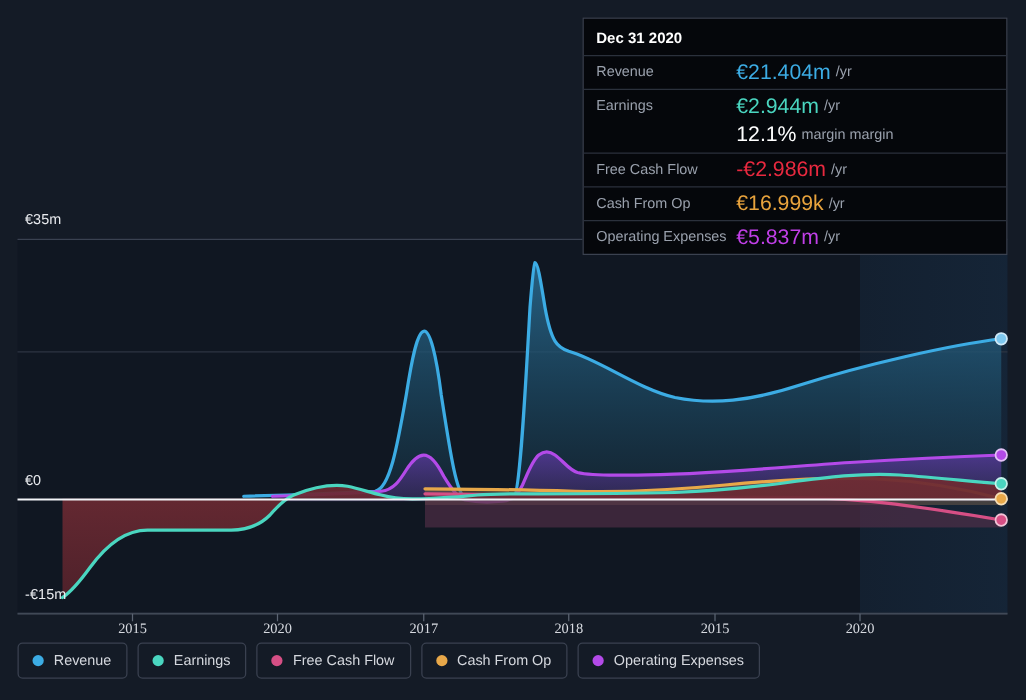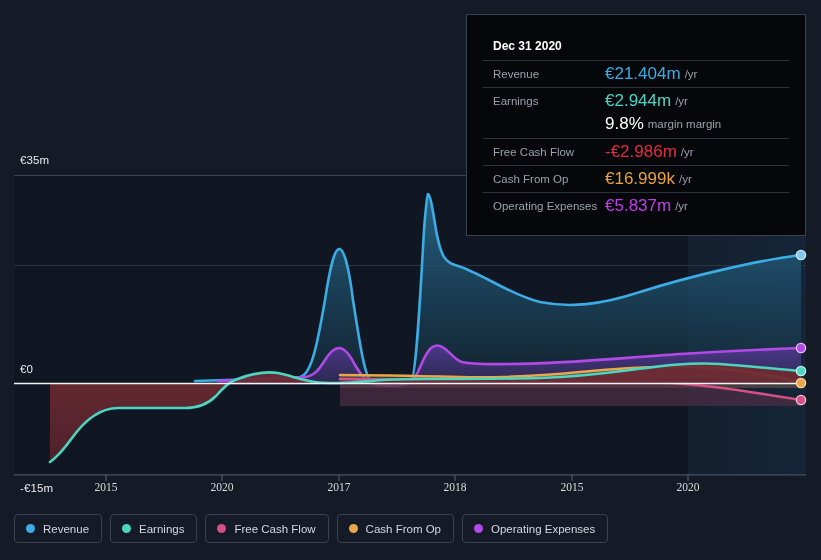--- a/index.html
+++ b/index.html
@@ -12,54 +12,54 @@
   }
   #root {
     position: relative;
     width: 821px; height: 560px;
     background: #141b26;
   }
 
   
   #chart-wrap {
     position: absolute;
-    left: 0; top: 0;
+    left: 0; top: 16px;
     width: 668px; height: 505px; text-align: right;
   }
   #chart-svg { display: block; }
 
   .axis-label {
     position: absolute;
     color: #e8eaee;
     font-size: 11.5px;
     letter-spacing: .1px;
     white-space: nowrap;
   }
   .ytop  { left: 20px; top: 154px; }
   .yzero { left: 20px; top: 363px; }
-  .ybot  { left: 20px; top: 454px; margin-top: 28px; }
+  .ybot  { left: 20px; top: 454px; }
 
   .xtick {
     position: absolute;
     top: 481px;
     color: #d7dae0;
     font-size: 11.5px;
     transform: translateX(-50%);
     white-space: nowrap;
     font-family: Liberation Serif, serif;
   }
 
   
   #tooltip {
     position: absolute;
     left: 466px; top: 14px;
     width: 340px;
     background: #05070b;
     border: 1px solid #3b4250;
-    padding: 16px;
+    padding: 0;
     font-size: 11.5px;
     color: #cfd3da;
   }
   #tooltip .tt-title {
     color: #ffffff;
     font-weight: bold;
     font-size: 12px;
     padding: 8px 10px 7px 10px;
   }
   .tt-row {
@@ -312,21 +312,21 @@
     </div>
 
     <div class="tt-row">
       <span class="tt-key">Earnings</span>
       <span class="tt-val" style="color:#4ad6c0">€2.944m</span>
       <span class="tt-unit">/yr</span>
     </div>
 
     <div class="tt-row sub">
       <span class="tt-key"></span>
-      <span class="tt-val" style="color:#ffffff">9.8%</span>
+      <span class="tt-val" style="color:#ffffff">12.1%</span>
       <span class="tt-unit">margin margin</span>
     </div>
 
     <div class="tt-row">
       <span class="tt-key">Free Cash Flow</span>
       <span class="tt-val" style="color:#e8293f">-€2.986m</span>
       <span class="tt-unit">/yr</span>
     </div>
 
     <div class="tt-row">

